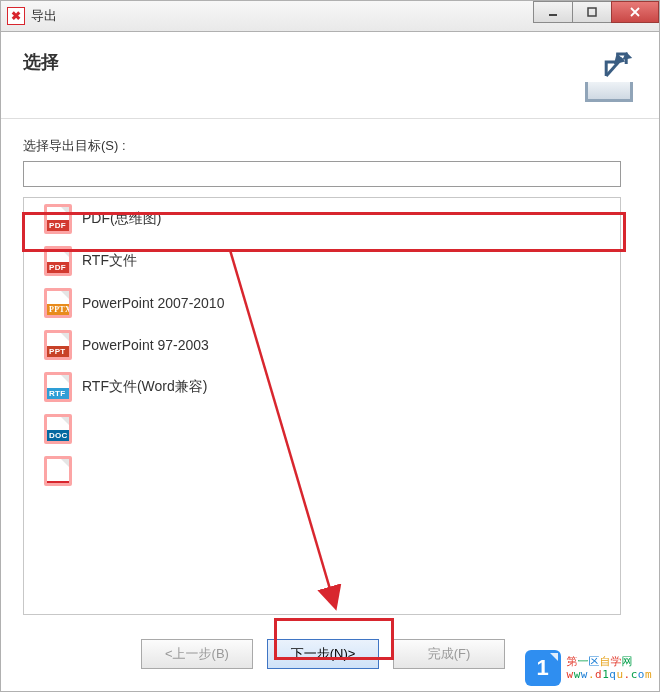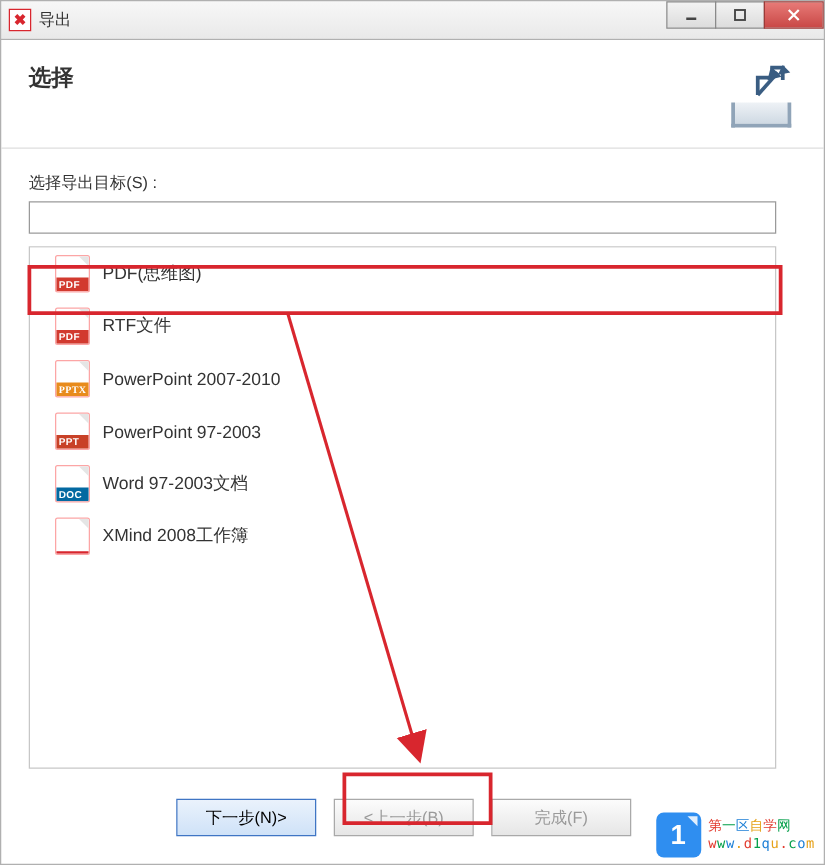--- a/index.html
+++ b/index.html
@@ -129,21 +129,21 @@
     cursor: default;
     position: relative;
   }
   .list-item.selected {
     background: #fff;
   }
   .file-icon {
     position: absolute;
     left: 20px;
     width: 28px; height: 30px;
-    border: 1px solid #fca5a5;
+    border: 3px solid #fca5a5;
     border-radius: 2px;
     background: #fff;
     overflow: hidden;
     display:flex;
     align-items:flex-end;
   }
   .file-icon::before {
     content:"";
     position:absolute; top:0; right:0;
     border-style: solid;
@@ -316,36 +316,40 @@
           <span class="item-label">PowerPoint 2007-2010</span>
         </div>
         <div class="list-item">
           <div class="file-icon">
             <div class="band ppt">PPT</div>
           </div>
           <span class="item-label">PowerPoint 97-2003</span>
         </div>
         <div class="list-item">
           <div class="file-icon">
+            <div class="band rtf">RTF</div>
+          </div>
+          <span class="item-label">RTF文件(Word兼容)</span>
+        </div>
+        <div class="list-item">
+          <div class="file-icon">
             <div class="band doc">DOC</div>
           </div>
-          <span class="item-label">Word 97-2003文档</span>
         </div>
         <div class="list-item">
           <div class="file-icon">
             <div class="band xmind"></div>
           </div>
-          <span class="item-label">XMind 2008工作簿</span>
         </div>
       </div>
   </div>
 
   <div class="footer">
+    <button class="btn disabled">&lt;上一步(B)</button>
     <button class="btn primary" id="next-btn">下一步(N)&gt;</button>
-    <button class="btn disabled">&lt;上一步(B)</button>
     <button class="btn disabled">完成(F)</button>
     <button class="btn" style="visibility:hidden;width:0;min-width:0;padding:0;border:none;">取消</button>
   </div>
 </div>
 
 <div class="selected-outline" style="left:22px; top:212px; width:604px; height:40px;"></div>
 <div class="selected-outline" style="left:274px; top:618px; width:120px; height:42px;"></div>
 
 <svg class="anno-line" style="left:0; top:0;" width="660" height="692">
   <defs>

